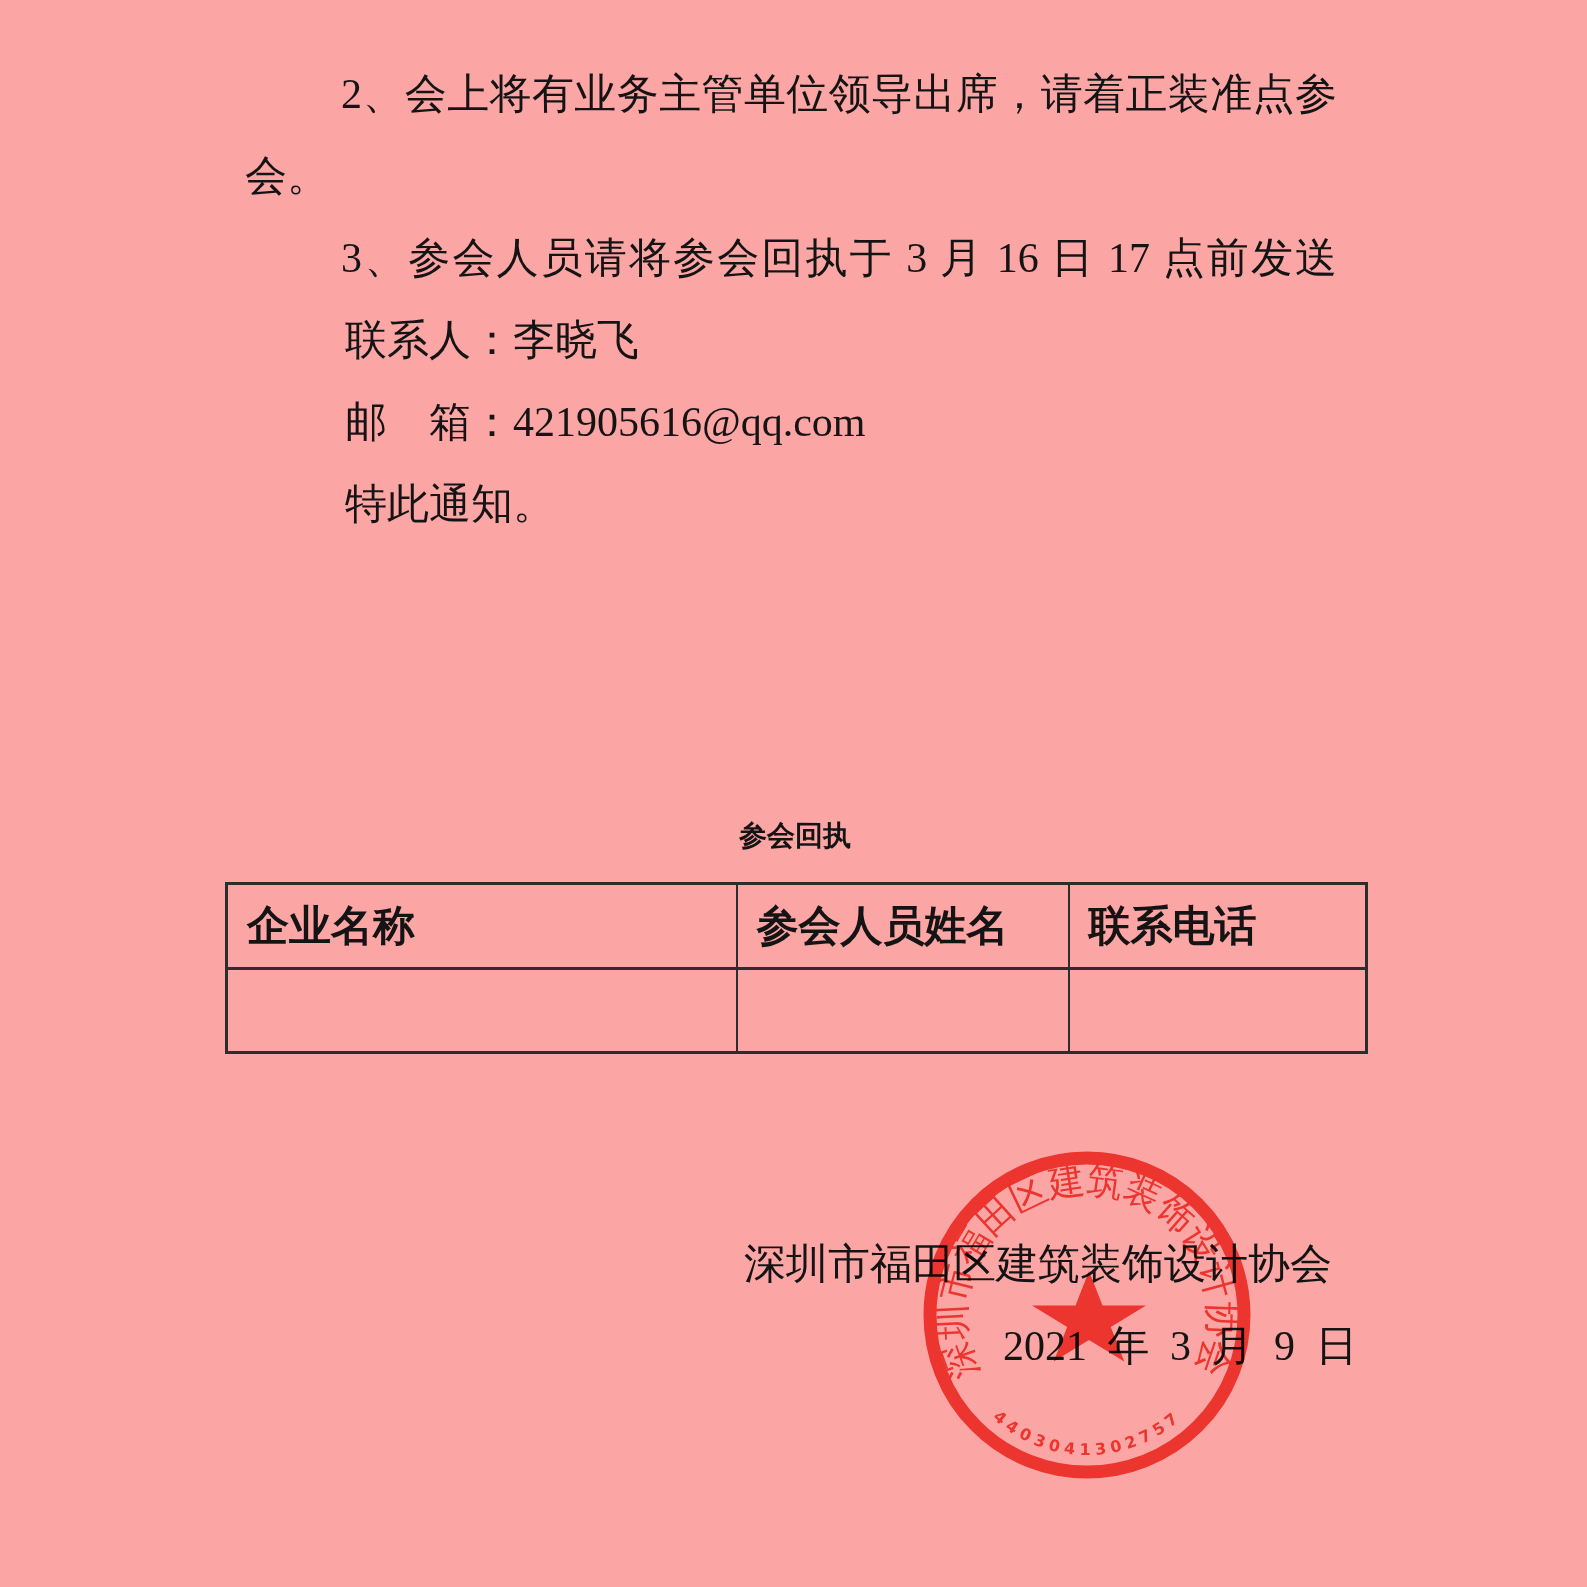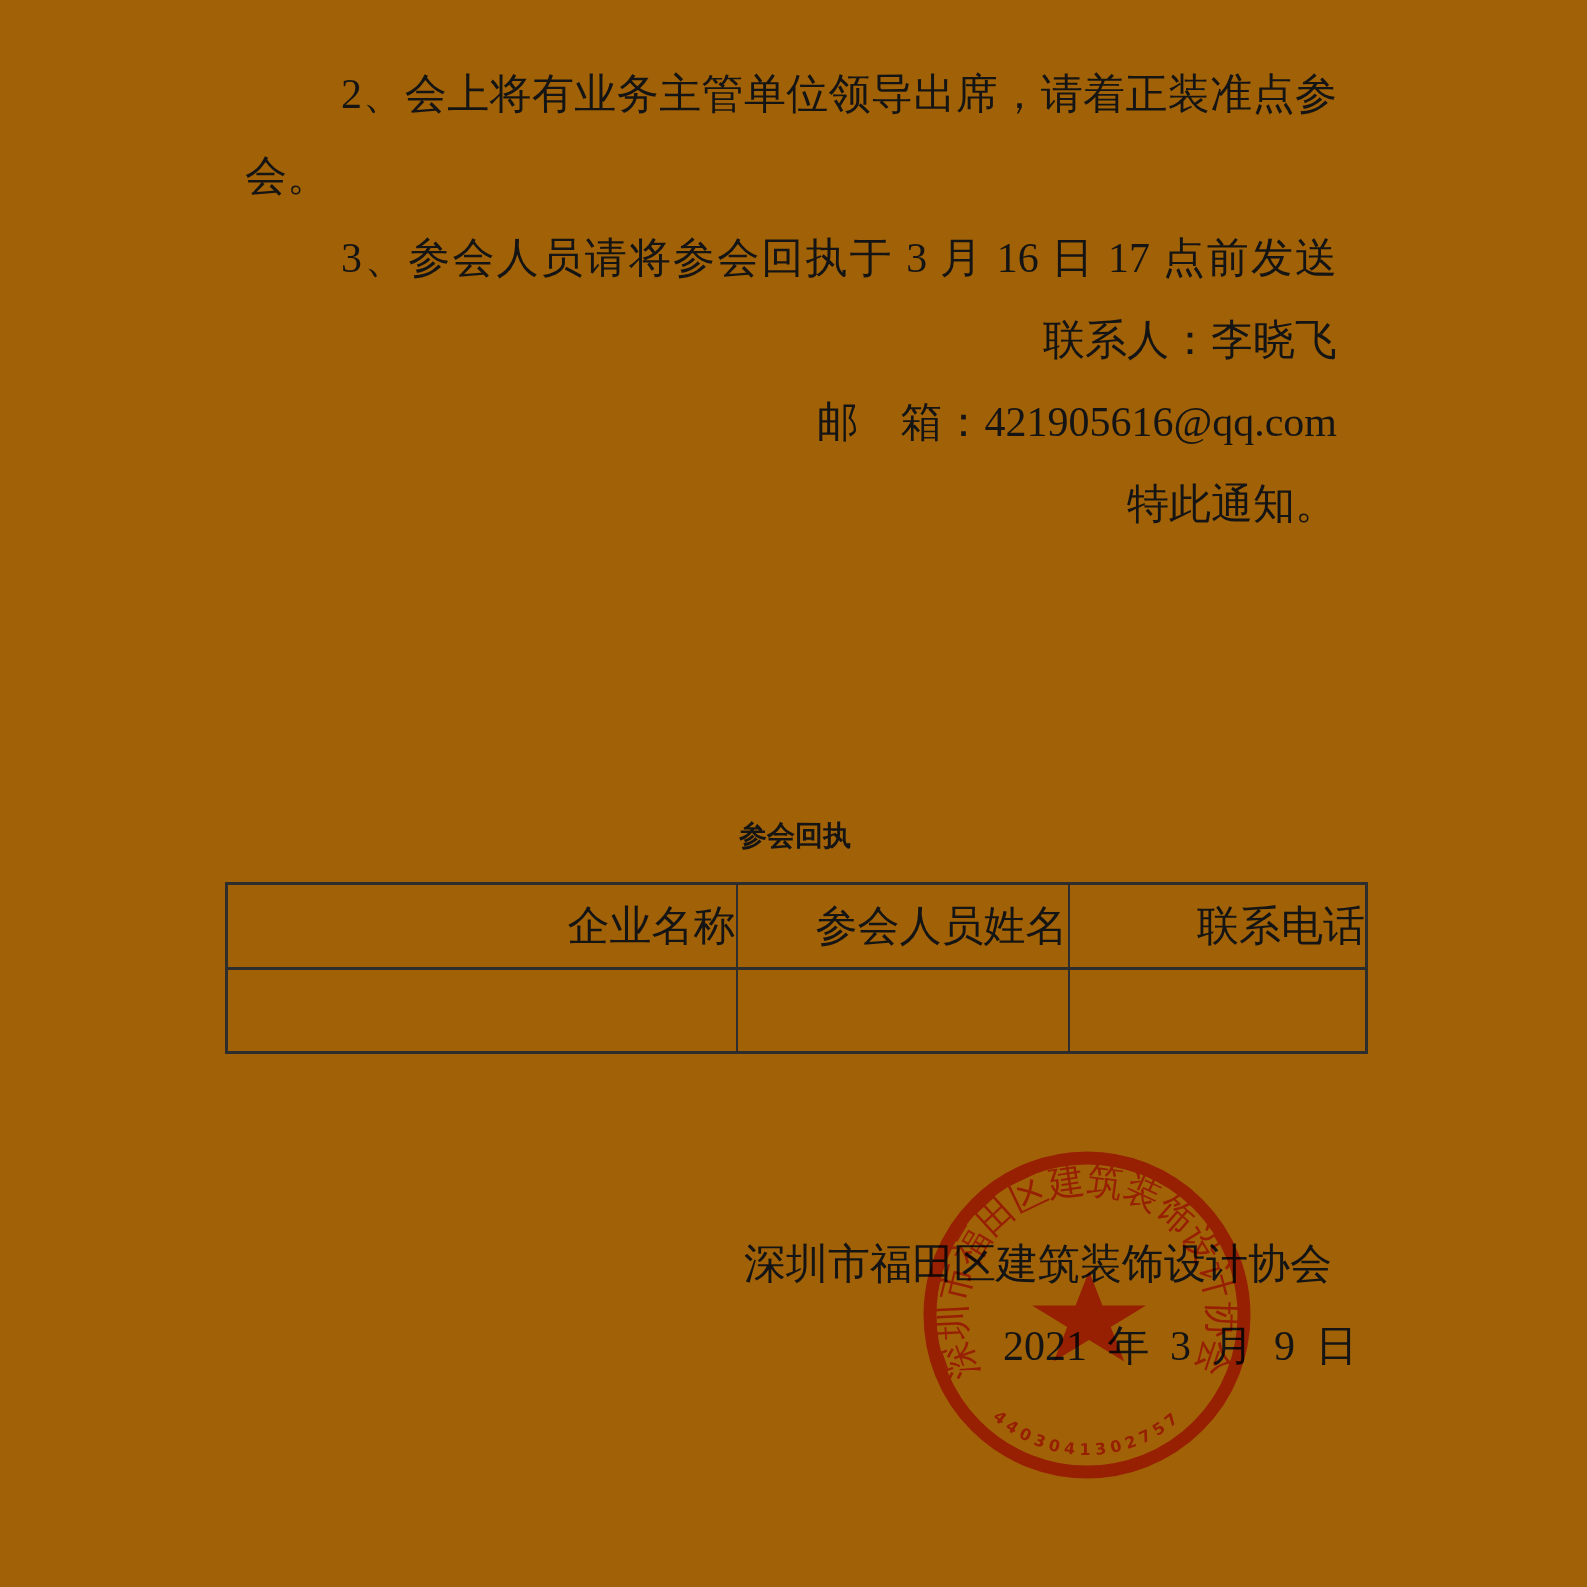--- a/index.html
+++ b/index.html
@@ -1,21 +1,21 @@
 <!DOCTYPE html>
 <html><head>
 <meta charset="utf-8">
 <style>
   * { margin: 0; padding: 0; box-sizing: border-box; }
   html, body { background: #ffffff; }
   .page {
     position: relative;
     width: 1587px;
     height: 1587px;
-    background: #a16207;
+    background: #fca5a5;
     overflow: hidden;
     font-family: "Liberation Serif", "DejaVu Serif", serif;
     color: #141414;
   }
   
   .body-text {
     position: absolute;
     left: 245px;
     top: 53px;
     width: 1092px;
@@ -26,21 +26,21 @@
     line-height: 82px;
     white-space: nowrap;
   }
   .line.wrap { white-space: normal; }
   .indent { text-indent: 96px; }
   .justify {
     white-space: normal;
     text-align: justify;
     text-align-last: justify;
   }
-  .pad { padding-left: 100px; text-align: right; }
+  .pad { padding-left: 100px; }
   
   .table-title {
     position: absolute;
     left: 225px;
     top: 806px;
     width: 1140px;
     height: 60px;
     line-height: 60px;
     text-align: center;
     font-size: 28px;
@@ -51,24 +51,25 @@
     left: 225px;
     top: 882px;
     width: 1140px;
     height: 170px;
     border-collapse: collapse;
     table-layout: fixed;
   }
   .reply-table th, .reply-table td {
     border: 2px solid #2d2d2d;
     font-size: 42px;
-    font-weight: normal;
-    text-align: right;
+    font-weight: bold;
+    text-align: left;
     vertical-align: middle;
     overflow: hidden;
+    padding-left: 19px;
   }
   .reply-table thead th { height: 85px; border-bottom-width: 3px; }
   .reply-table tbody td { height: 84px; }
   .reply-table { border: 3px solid #2d2d2d; }
   
   .sig-org {
     position: absolute;
     left: 744px;
     top: 1237px;
     height: 54px;

